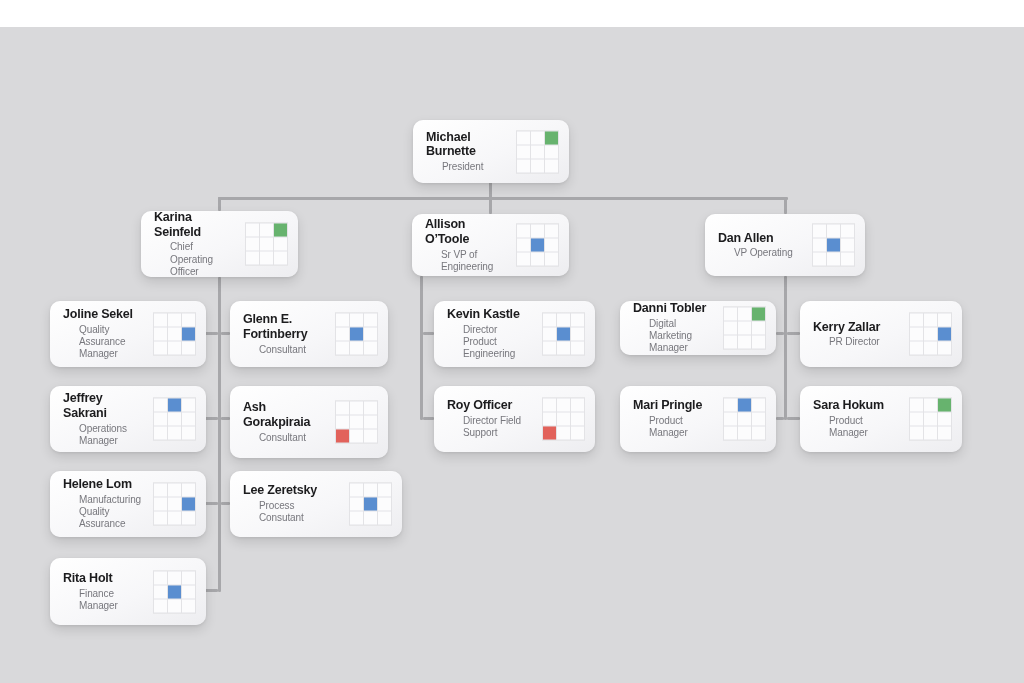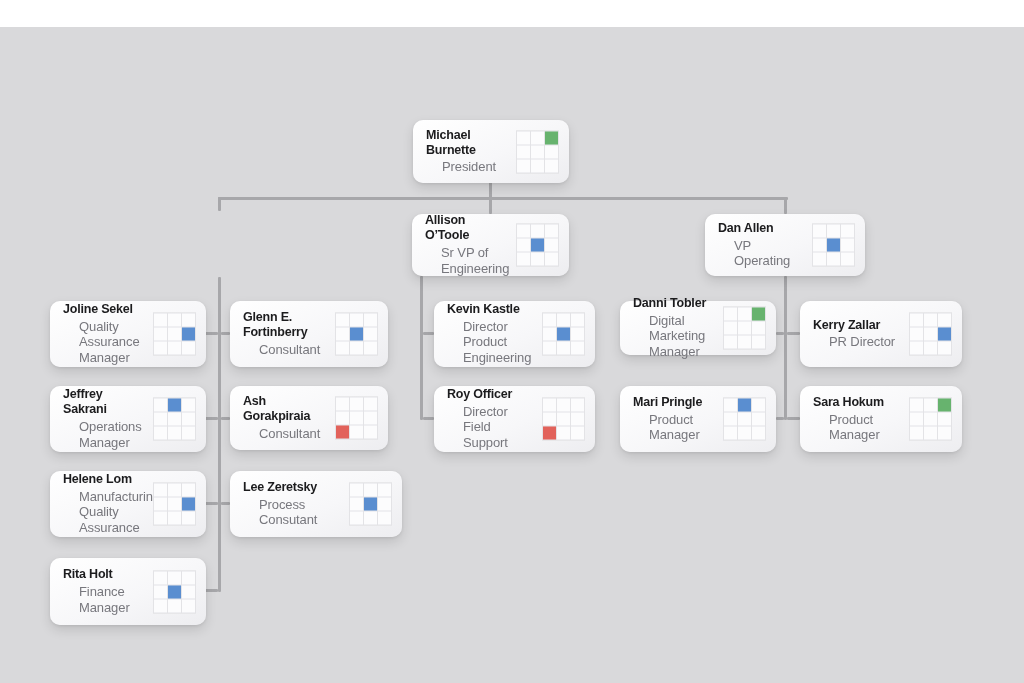--- a/index.html
+++ b/index.html
@@ -38,21 +38,21 @@
     box-sizing: border-box;
   }
   .person-name {
     font-size: 12.5px;
     font-weight: bold;
     color: #1c1c1e;
     line-height: 1.18;
     letter-spacing: -0.2px;
   }
   .person-title {
-    font-size: 13px;
+    font-size: 10px;
     color: #77777d;
     line-height: 1.22;
     margin-top: 2px;
     letter-spacing: -0.1px;
     padding-left: 16px;
   }
   .mini-grid {
     position: absolute;
     right: 10px;
     top: 50%;
@@ -103,20 +103,37 @@
         <div class="grid-cell"></div>
         <div class="grid-cell" style="background: rgb(103, 179, 110);"></div>
         <div class="grid-cell"></div>
         <div class="grid-cell"></div>
         <div class="grid-cell"></div>
         <div class="grid-cell"></div>
         <div class="grid-cell"></div>
         <div class="grid-cell"></div>
       </div>
     </div>
+    <div class="card" style="left: 141px; top: 184px; width: 157px; height: 66px;">
+      <div class="card-text">
+        <div class="person-name">Karina Seinfeld</div>
+        <div class="person-title">Chief Operating Officer</div>
+      </div>
+      <div class="mini-grid">
+        <div class="grid-cell"></div>
+        <div class="grid-cell"></div>
+        <div class="grid-cell" style="background: rgb(103, 179, 110);"></div>
+        <div class="grid-cell"></div>
+        <div class="grid-cell"></div>
+        <div class="grid-cell"></div>
+        <div class="grid-cell"></div>
+        <div class="grid-cell"></div>
+        <div class="grid-cell"></div>
+      </div>
+    </div>
     <div class="card" style="left: 412px; top: 187px; width: 157px; height: 62px; border-radius: 10px;">
       <div class="card-text">
         <div class="person-name">Allison O’Toole</div>
         <div class="person-title">Sr VP of Engineering</div>
       </div>
       <div class="mini-grid">
         <div class="grid-cell"></div>
         <div class="grid-cell"></div>
         <div class="grid-cell"></div>
         <div class="grid-cell"></div>
@@ -239,21 +256,21 @@
         <div class="grid-cell" style="background: rgb(90, 142, 208);"></div>
         <div class="grid-cell"></div>
         <div class="grid-cell"></div>
         <div class="grid-cell"></div>
         <div class="grid-cell"></div>
         <div class="grid-cell"></div>
         <div class="grid-cell"></div>
         <div class="grid-cell"></div>
       </div>
     </div>
-    <div class="card" style="left: 230px; top: 359px; width: 158px; height: 64px;">
+    <div class="card" style="left: 230px; top: 359px; width: 158px; height: 72px;">
       <div class="card-text">
         <div class="person-name">Ash Gorakpiraia</div>
         <div class="person-title">Consultant</div>
       </div>
       <div class="mini-grid">
         <div class="grid-cell"></div>
         <div class="grid-cell"></div>
         <div class="grid-cell"></div>
         <div class="grid-cell"></div>
         <div class="grid-cell"></div>

